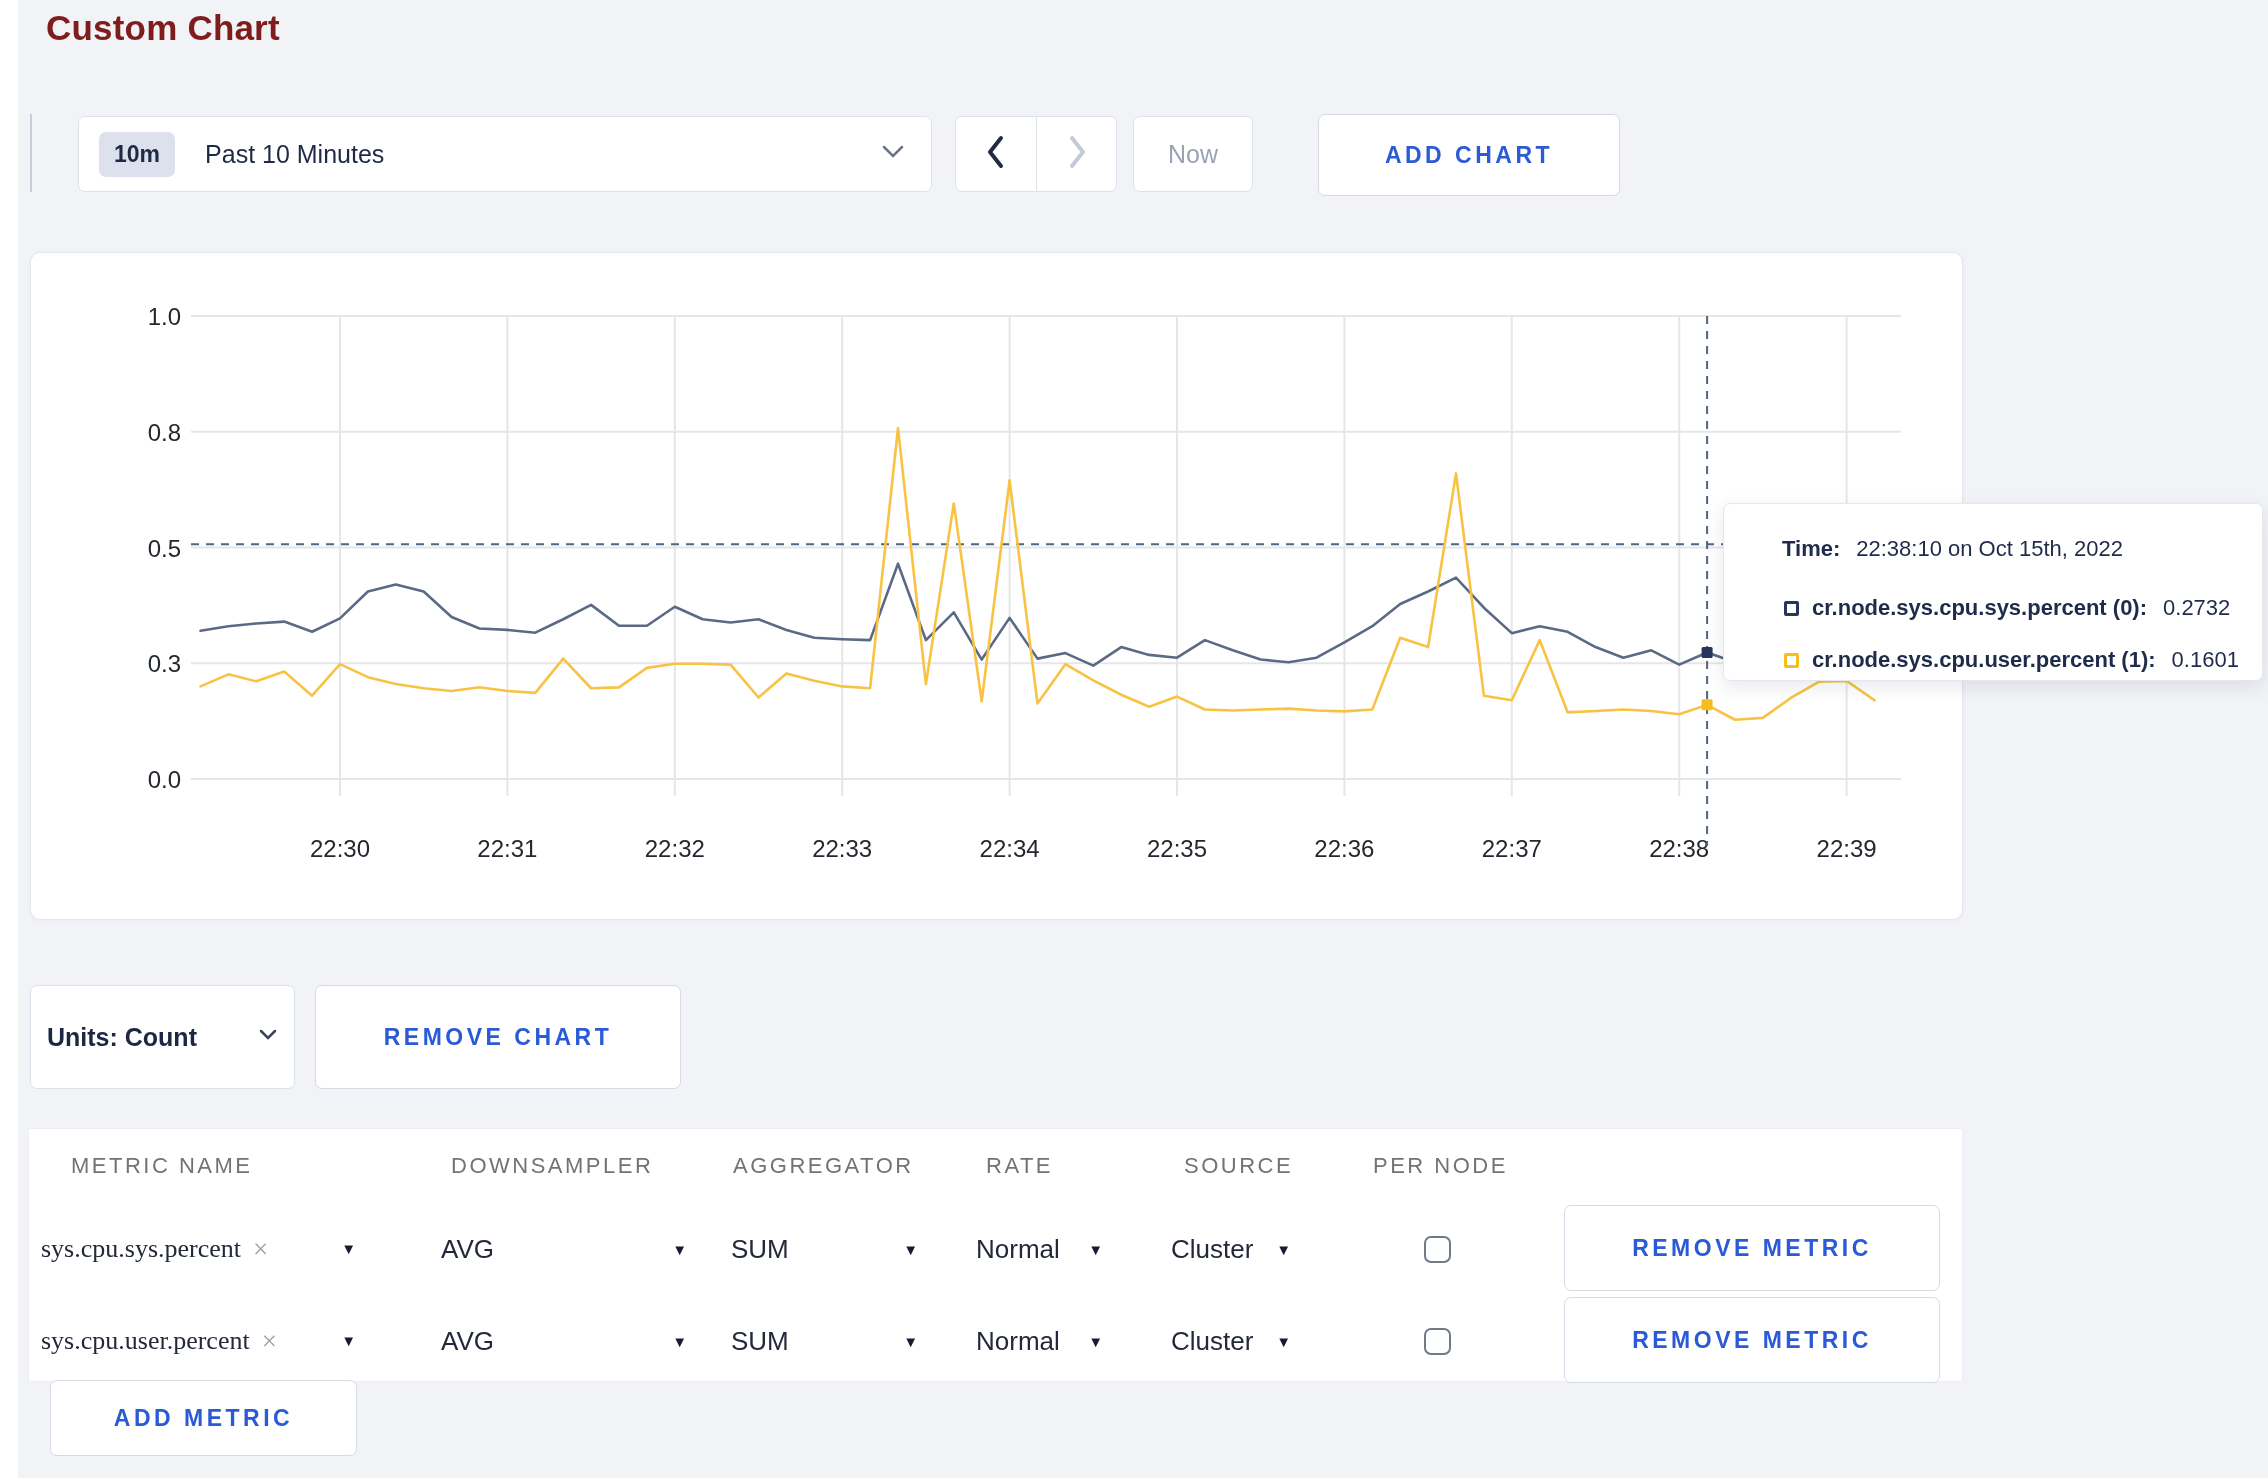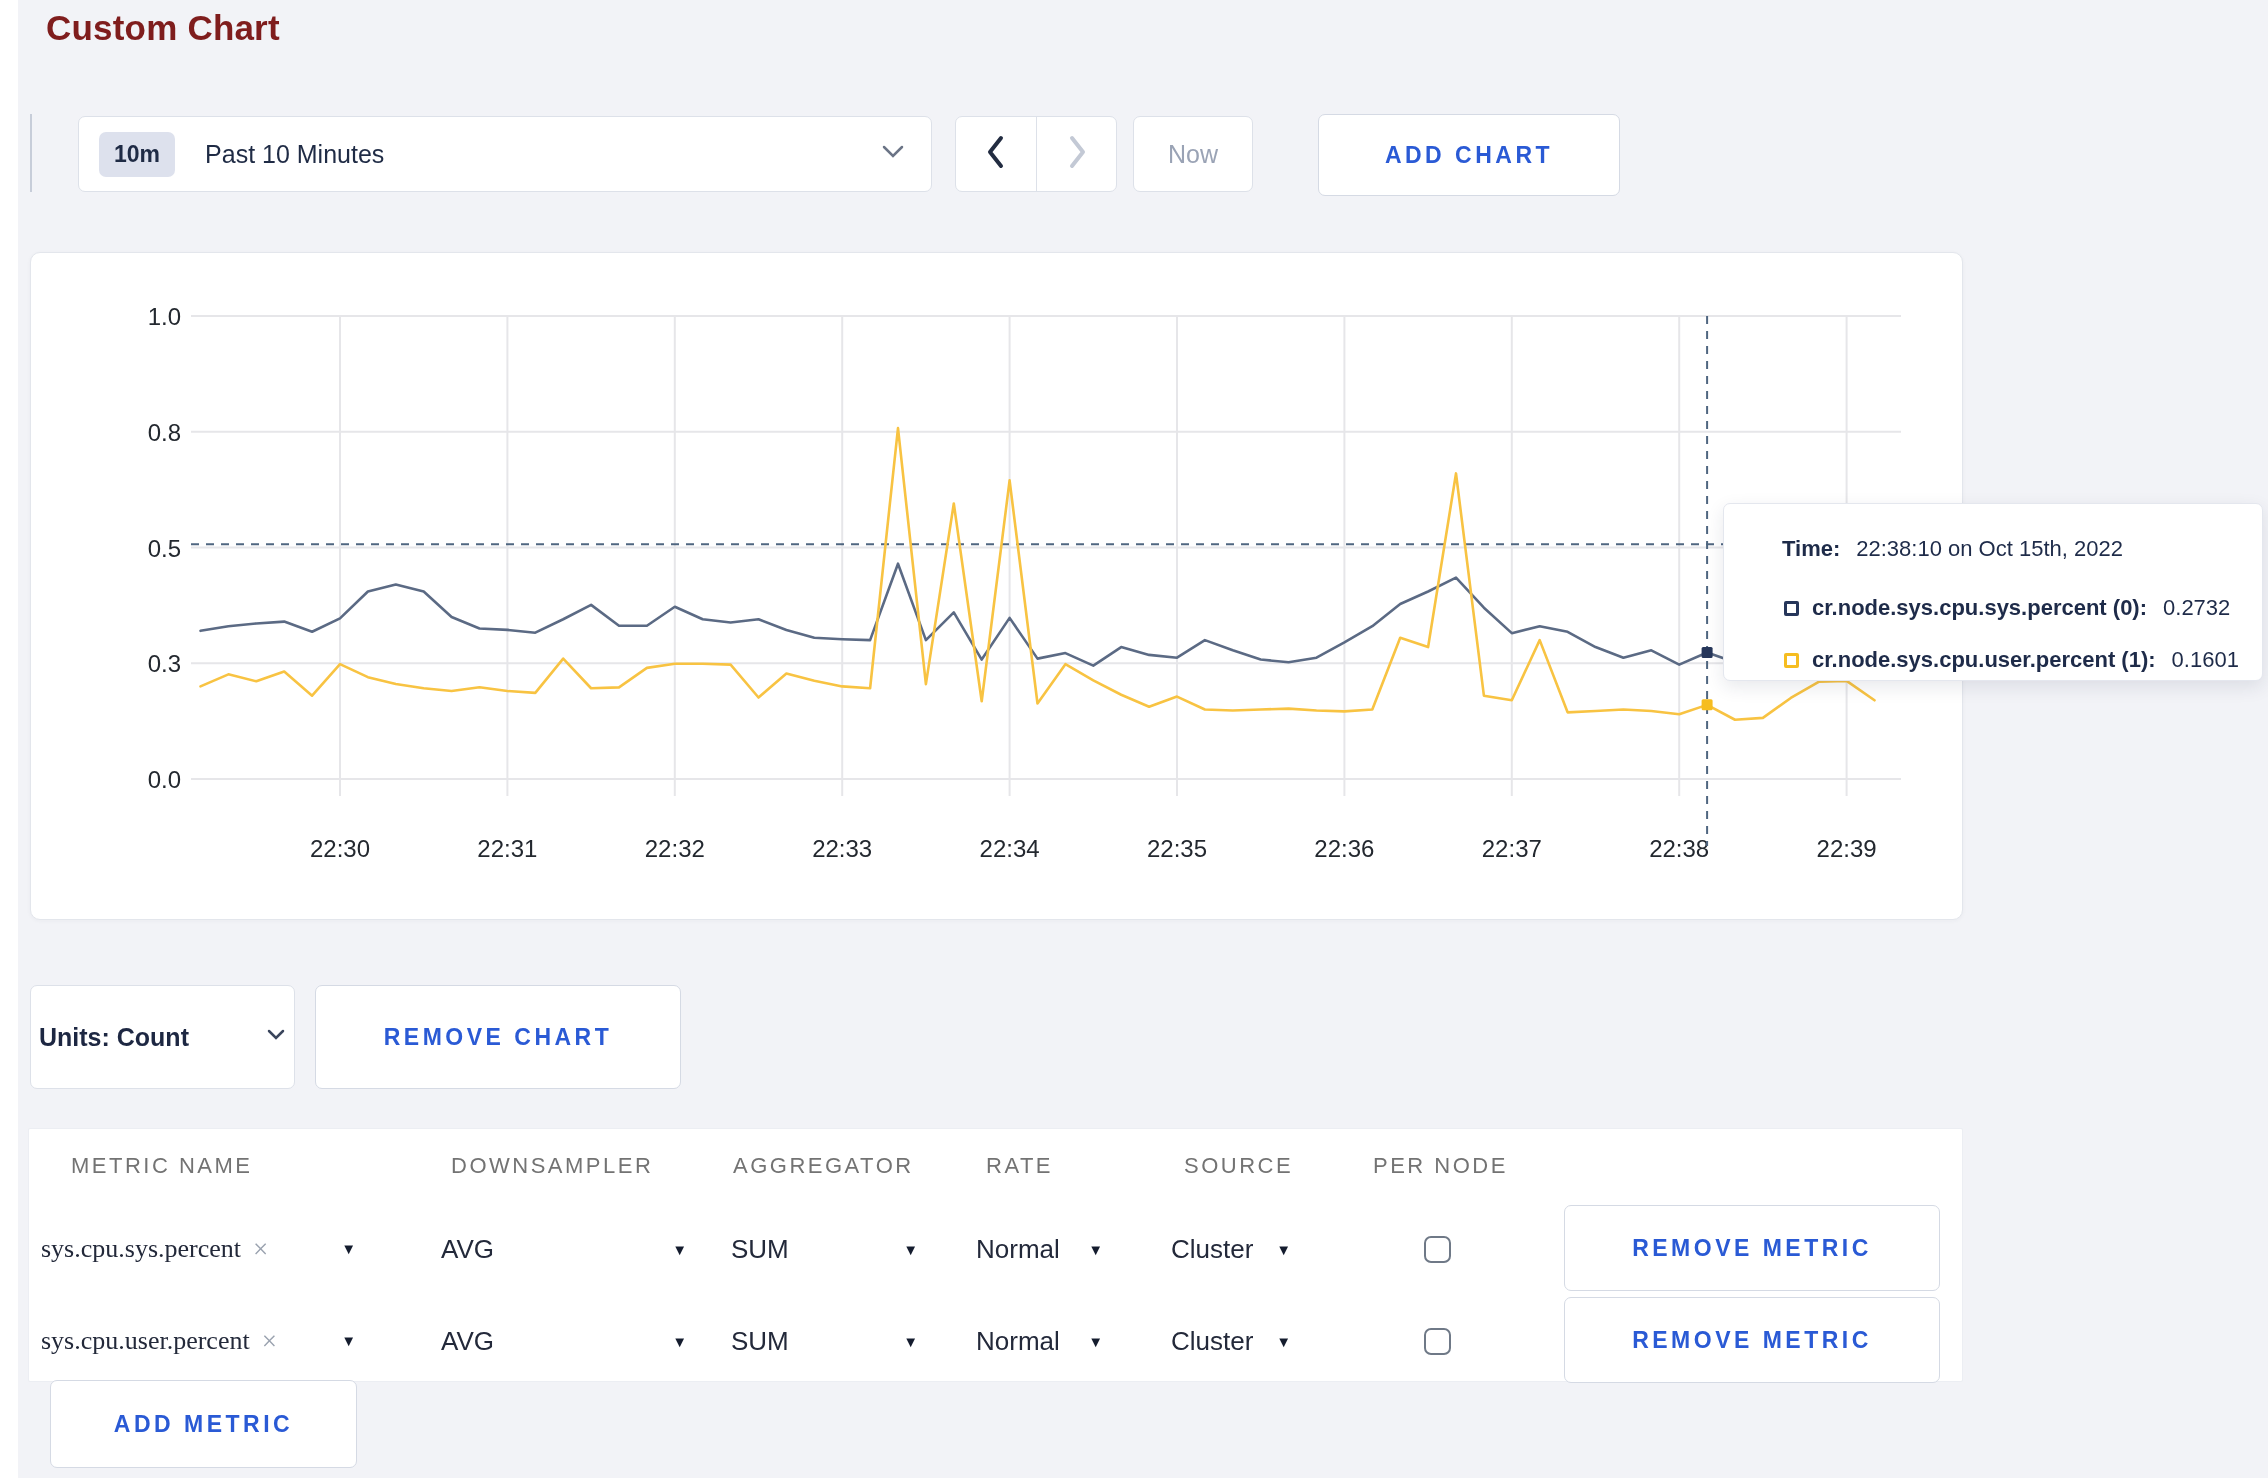--- a/index.html
+++ b/index.html
@@ -66,21 +66,21 @@
   .tt-row.s0 { top:91px; }
   .tt-row.s1 { top:143px; }
   .tt-bold { font-weight:700; }
   .tt-val { margin-left:16px; }
   .tt-swatch {
     width:15px; height:15px; border:3.5px solid #26365a; border-radius:2px;
     margin-right:13px; background:#fff; flex:0 0 auto;
   }
 
   
-  .units-box { left:30px; top:985px; width:265px; height:104px; padding:0 8px; cursor:pointer; }
+  .units-box { left:30px; top:985px; width:265px; height:104px; padding:0 16px; cursor:pointer; }
   .units-label { font-size:25px; font-weight:700; color:#1d2742; flex:1; }
   .remove-chart { left:315px; top:985px; width:366px; height:104px; }
 
   
   .metrics-card {
     position:absolute; left:28px; top:1128px; width:1935px; height:254px;
     background:#fff; border:1px solid #eceef3; border-radius:2px;
   }
   .mt-header { position:absolute; top:24px; left:0; width:100%; height:30px;
     font-size:22px; font-weight:400; letter-spacing:2.5px; color:#737373; }
@@ -97,21 +97,21 @@
   .c-agg  { left:677px; width:187px;margin-left:25px; }
   .c-rate { left:947px; width:127px; }
   .c-src  { left:1142px; width:120px; }
   .checkbox {
     position:absolute; left:1395px; top:31px; width:27px; height:27px;
     border:2.5px solid #6f7987; border-radius:7px; background:#fff; cursor:pointer;
   }
   .remove-metric { left:1535px; width:376px; height:86px; }
   .mt-row.r0 .remove-metric { top:0px; }
   .mt-row.r1 .remove-metric { top:0px; }
-  .add-metric { left:50px; top:1380px; width:307px; height:88px; }
+  .add-metric { left:50px; top:1380px; width:307px; height:76px; }
 </style>
 </head>
 <body>
 
 <div class="left-strip"></div>
 
 <h1 class="page-title">Custom Chart</h1>
 
 <div class="toolbar-divider"></div>
 

